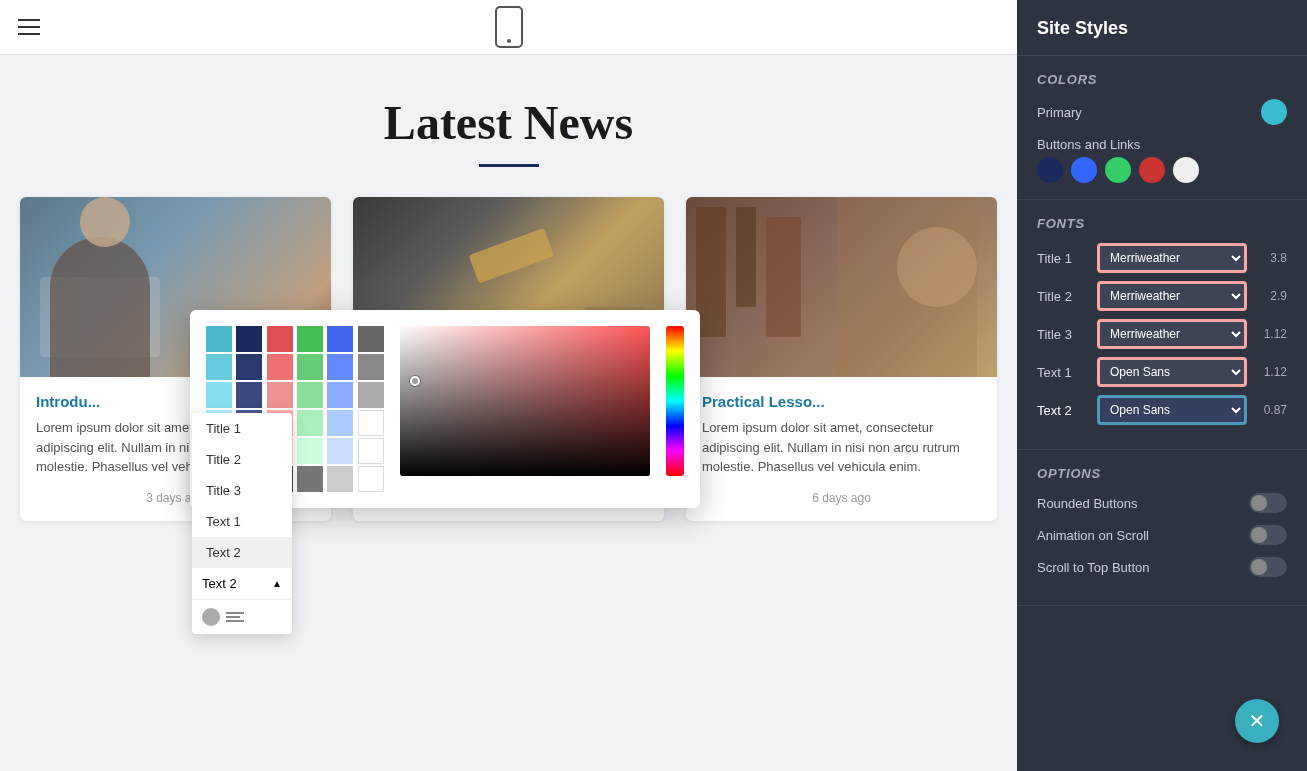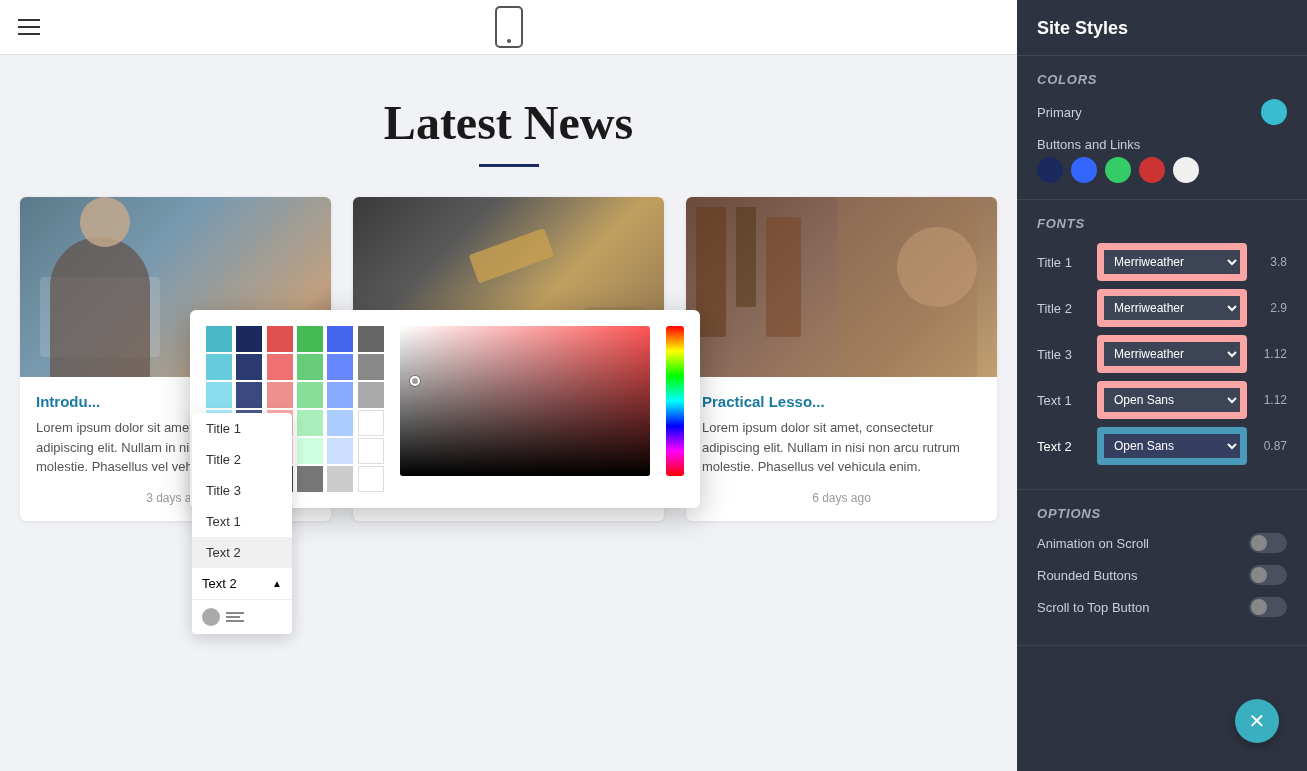--- a/index.html
+++ b/index.html
@@ -307,21 +307,21 @@
       gap: 8px;
     }
     .font-row-label {
       font-size: 13px;
       color: #ccd;
       width: 52px;
       flex-shrink: 0;
     }
     .font-select {
       background: #3d4455;
-      border: 7px solid #fca5a5;
+      border: 3px solid #fca5a5;
       border-radius: 4px;
       color: #fff;
       font-size: 12px;
       padding: 4px 6px;
       flex: 1;
       cursor: pointer;
     }
     .font-row.active-row .font-select {
       border-color: #4a9aba;
       background: #354060;
@@ -589,27 +589,27 @@
         <option>Open Sans</option>
       </select>
       <span class="font-size-val">0.87</span>
     </div>
   </div>
 
   <div class="panel-section">
     <div class="section-label">Options</div>
 
     <div class="option-row">
-      <span class="option-label">Animation on Scroll</span>
+      <span class="option-label">Rounded Buttons</span>
       <div class="toggle">
         <div class="toggle-knob"></div>
       </div>
     </div>
     <div class="option-row">
-      <span class="option-label">Rounded Buttons</span>
+      <span class="option-label">Animation on Scroll</span>
       <div class="toggle">
         <div class="toggle-knob"></div>
       </div>
     </div>
     <div class="option-row">
       <span class="option-label">Scroll to Top Button</span>
       <div class="toggle">
         <div class="toggle-knob"></div>
       </div>
     </div>

